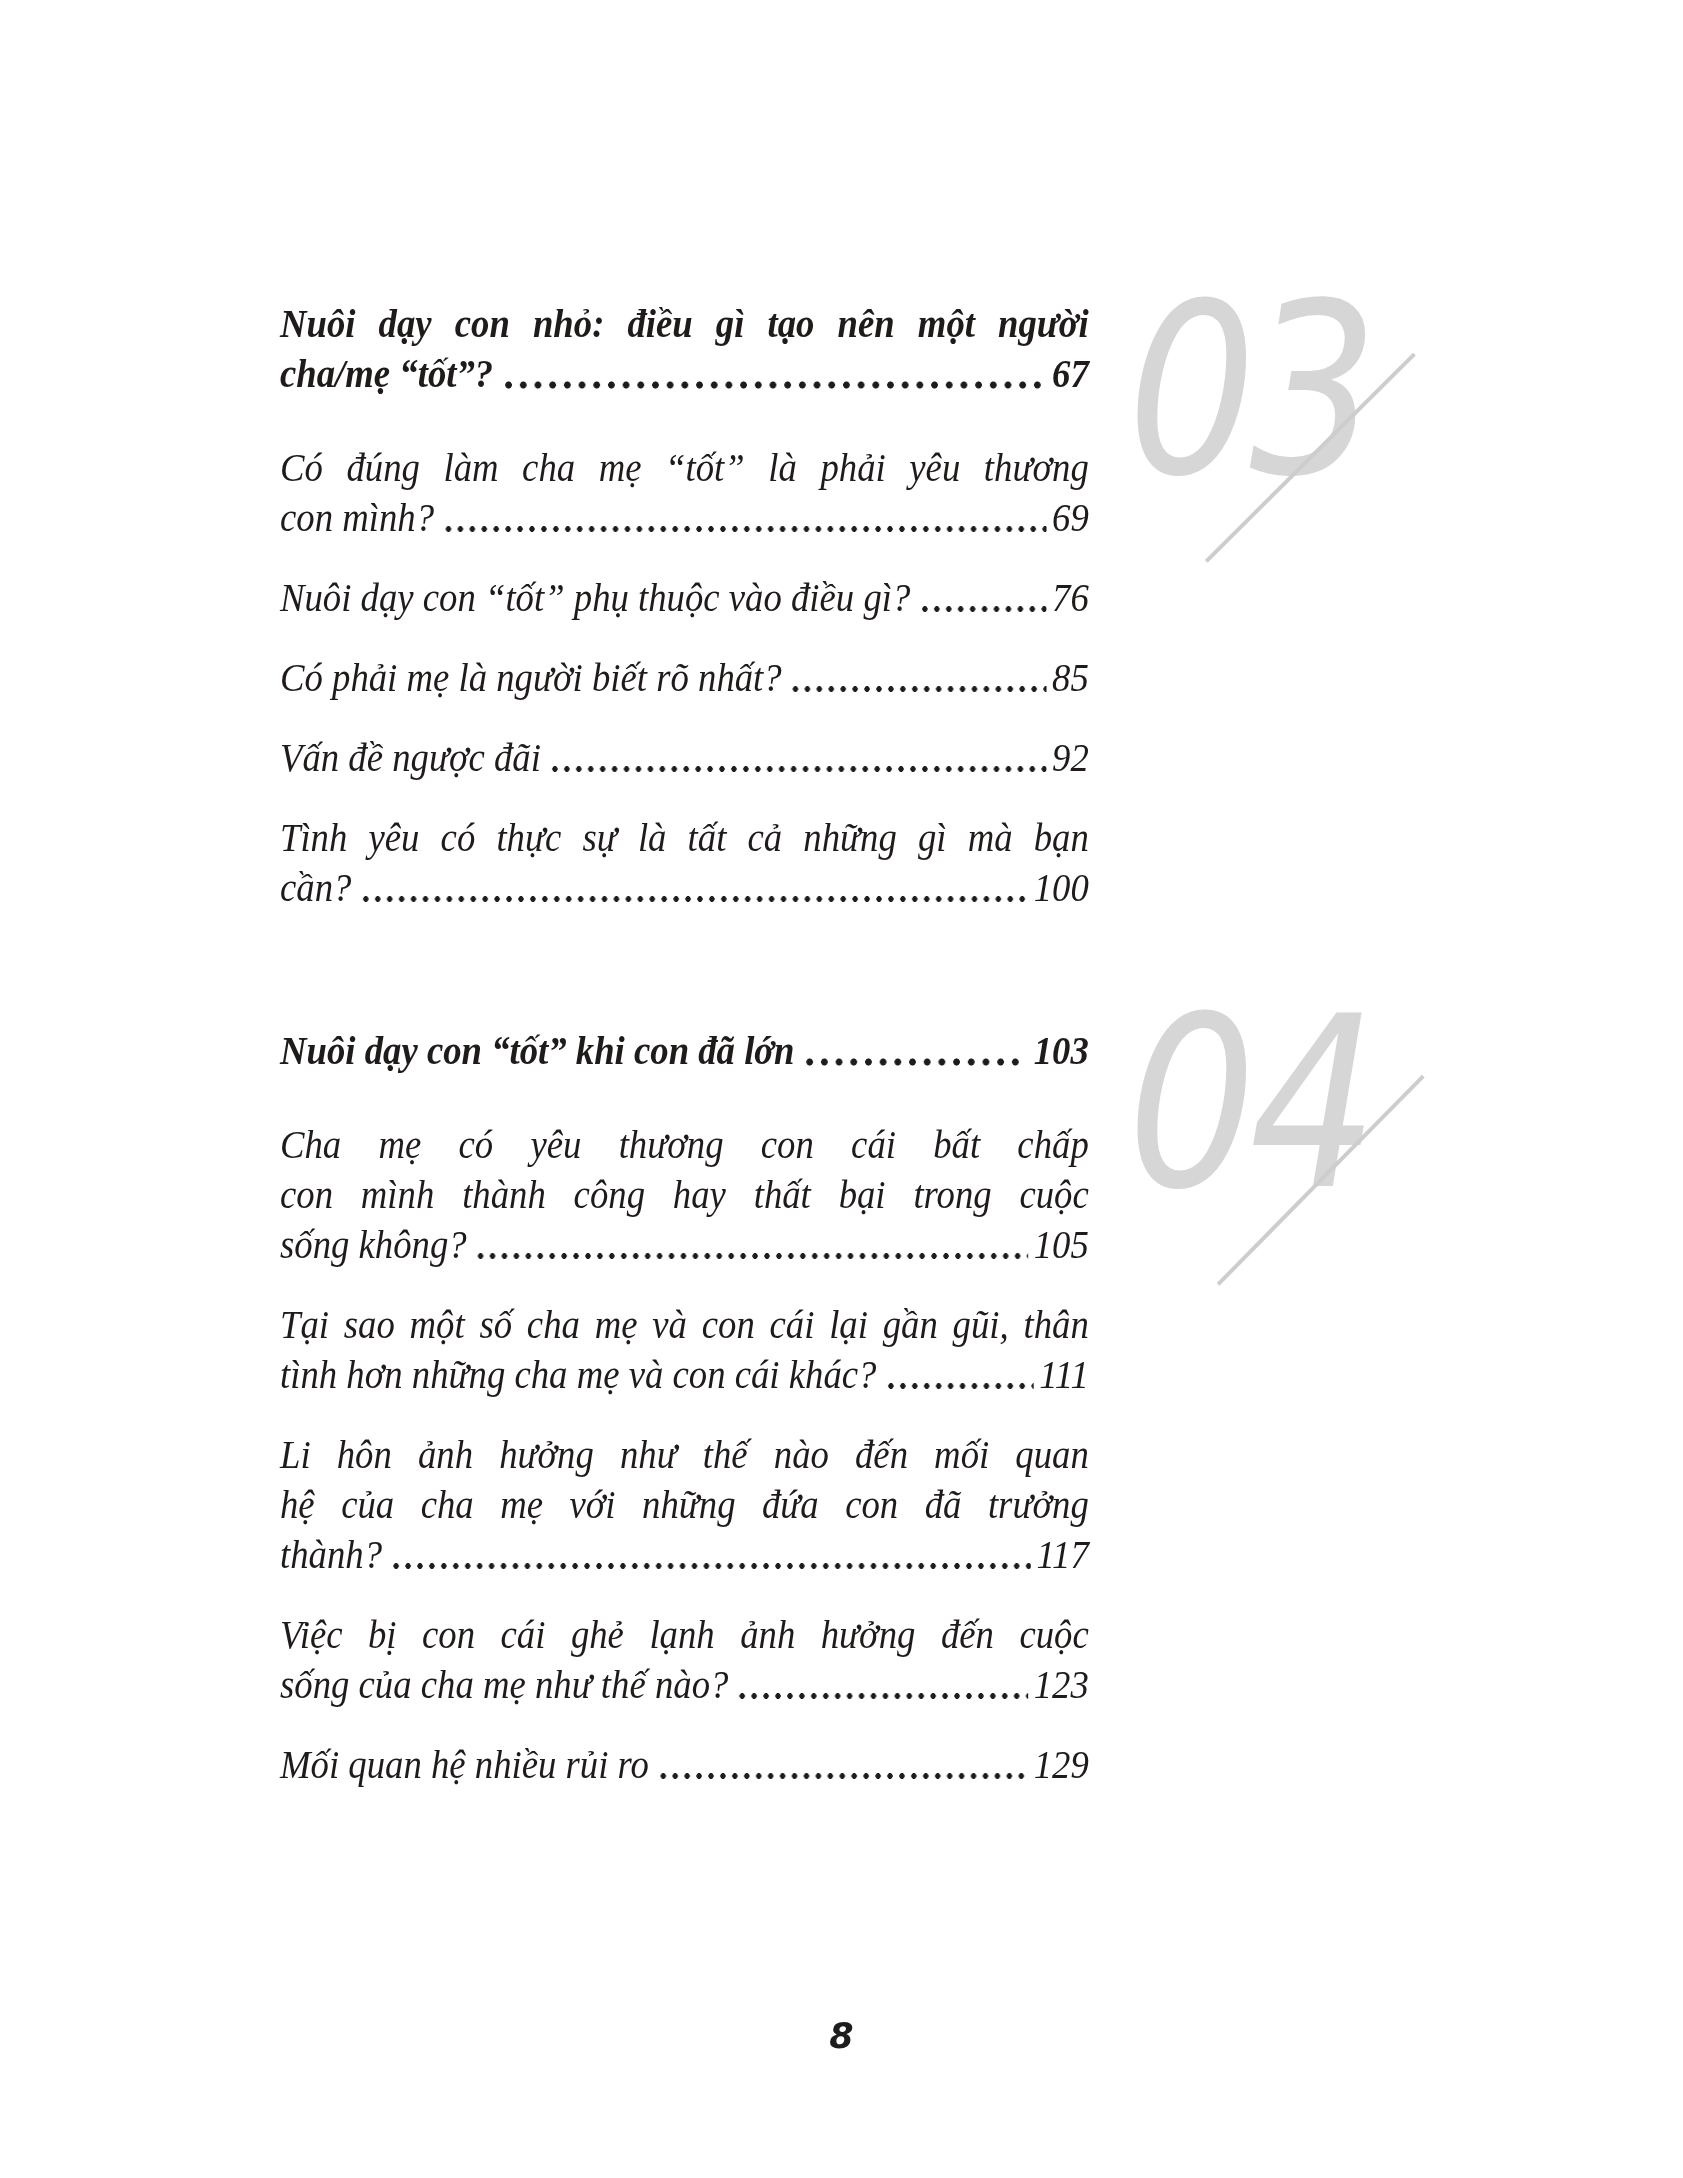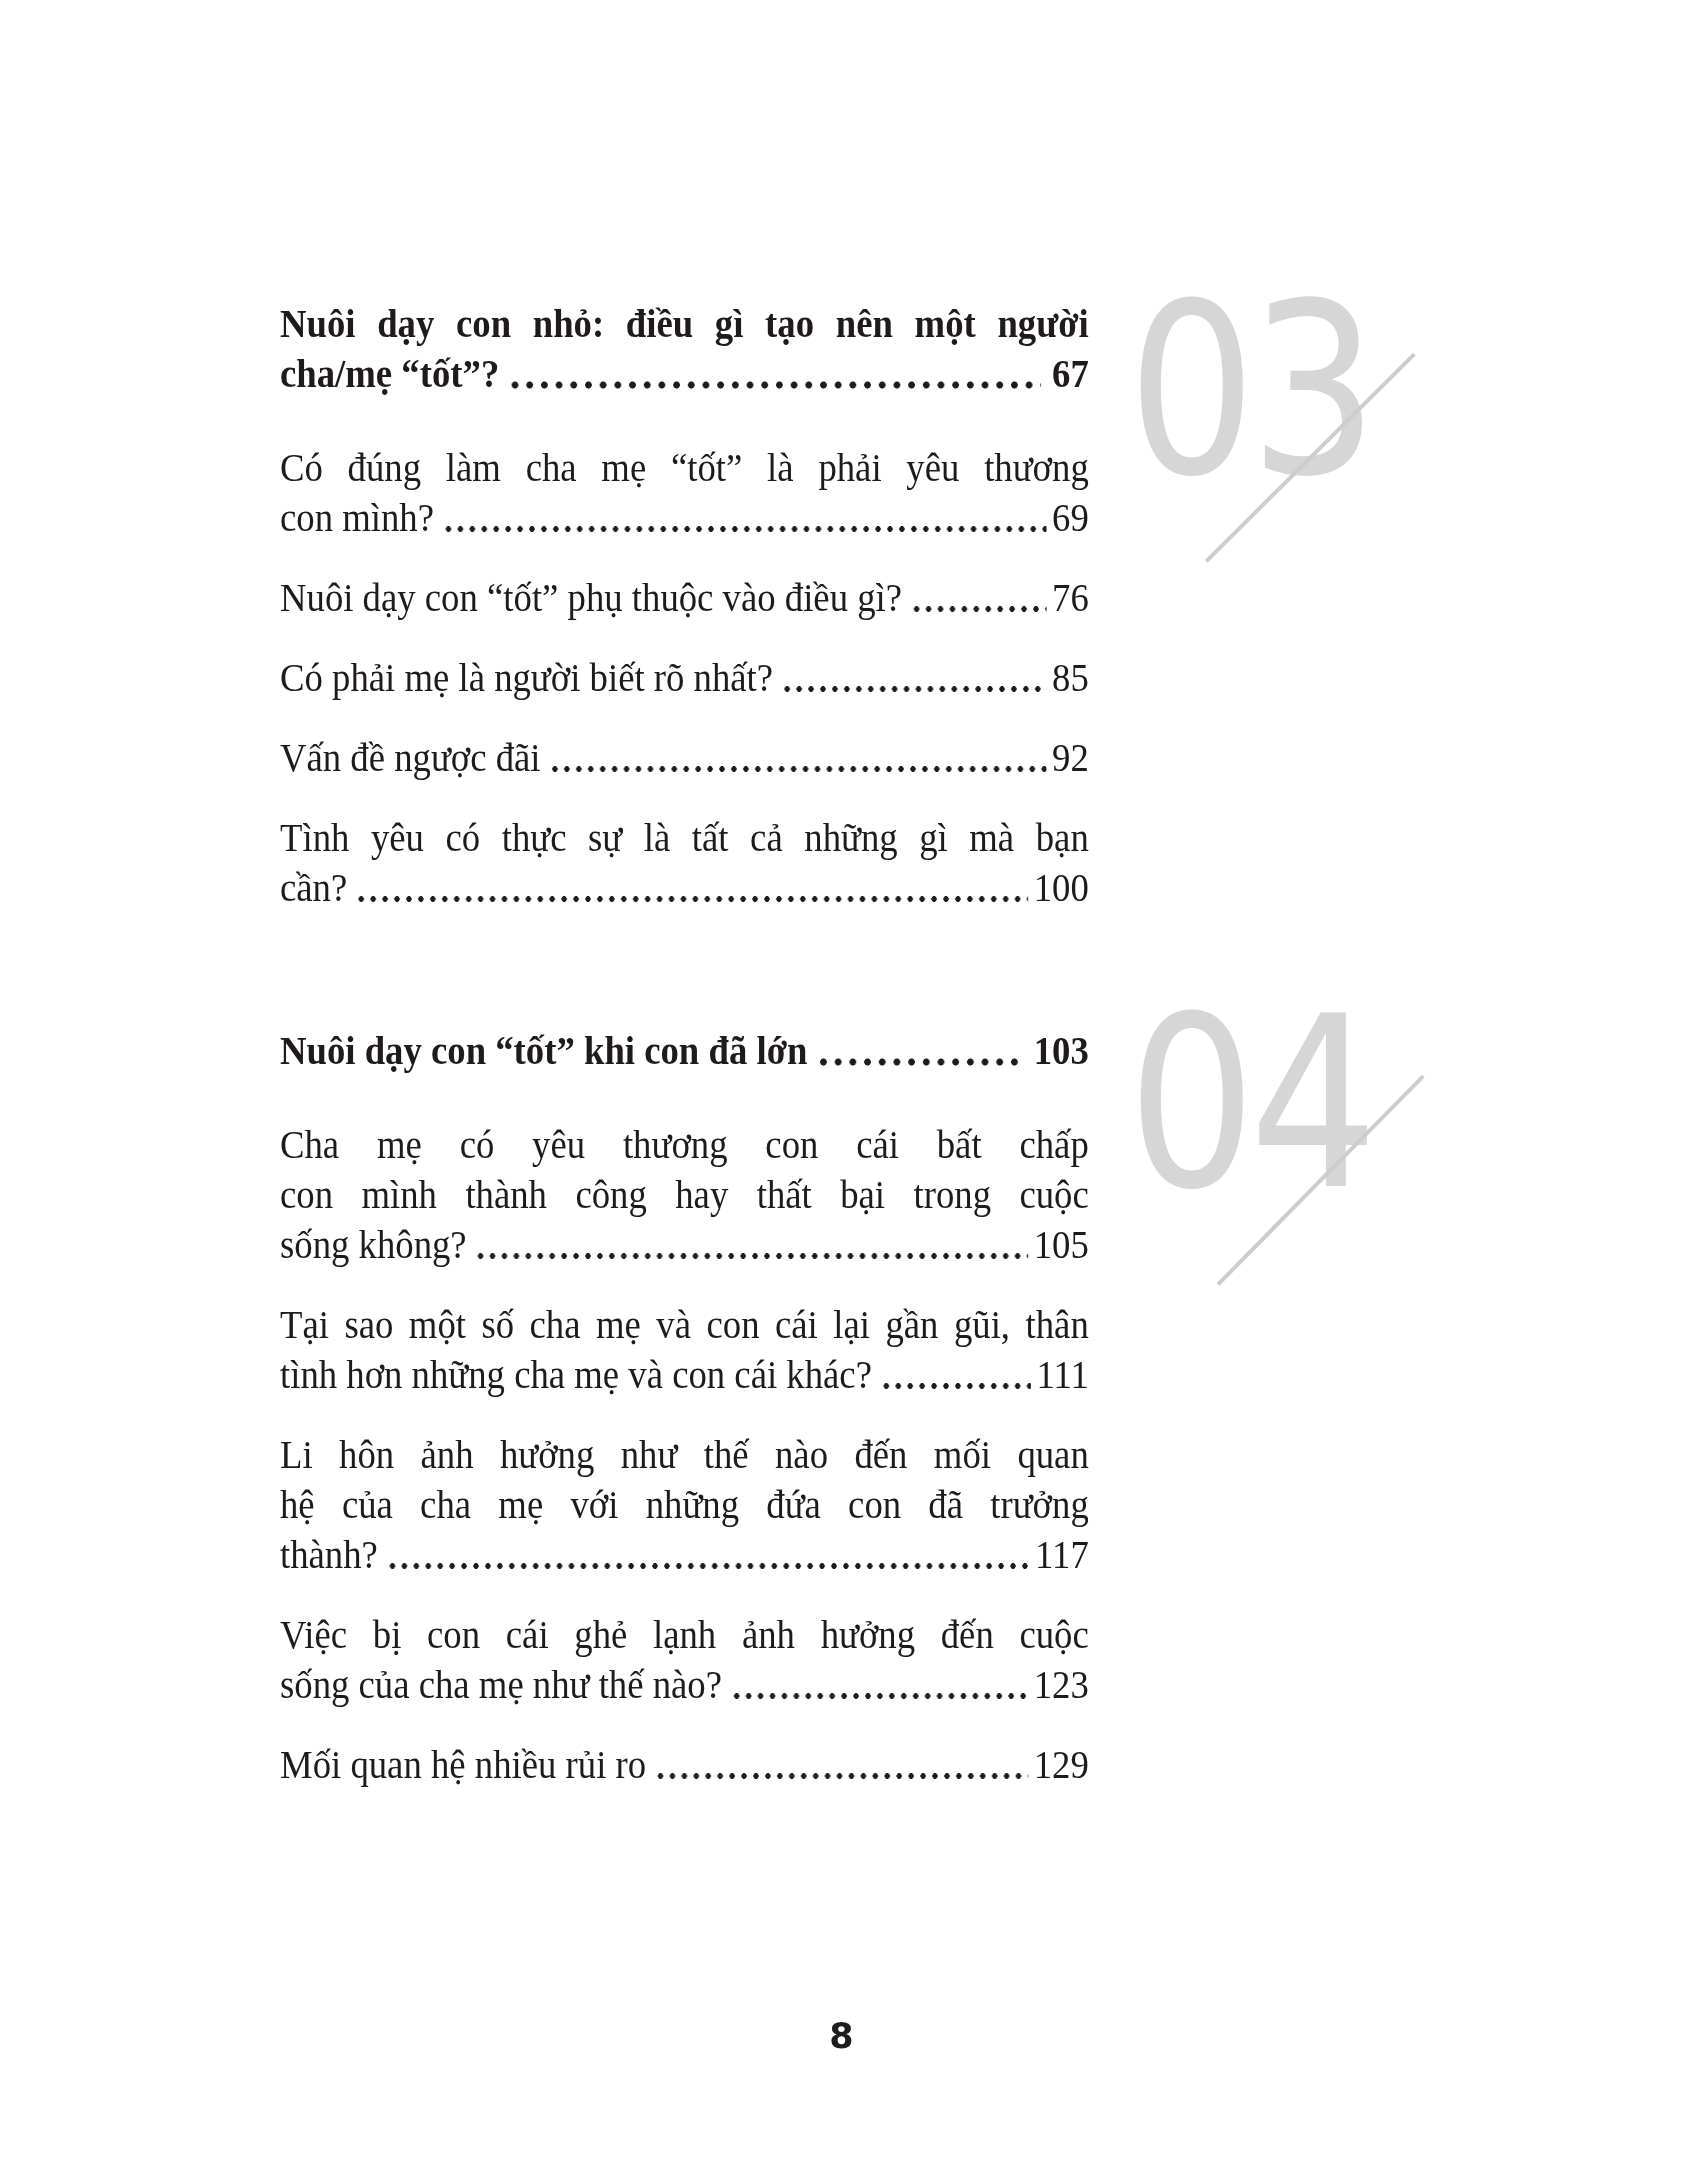--- a/index.html
+++ b/index.html
@@ -5,21 +5,21 @@
   :root{
     --ink:#1f1b1a;
     --wm:#d6d6d6;
     --slash:#cdcdcd;
   }
   html,body{
     margin:0;padding:0;background:#ffffff;
   }
   .page{
     position:relative;width:1683px;height:2178px;background:#ffffff;overflow:hidden;
-    font-family:"Liberation Serif","DejaVu Serif",serif;color:var(--ink);
+    font-family:"Liberation Serif","DejaVu Serif",serif;color:var(--ink);font-style:italic;
   }
   
   .col{
     position:absolute;left:280px;top:299px;width:881px;
     transform:scaleX(0.918);transform-origin:0 0;
   }
   .block{font-size:40px;line-height:50px;}
   .heading{font-weight:bold;}
   section + section .heading{margin-top:113px;}
   .entry{margin-top:30px;}

